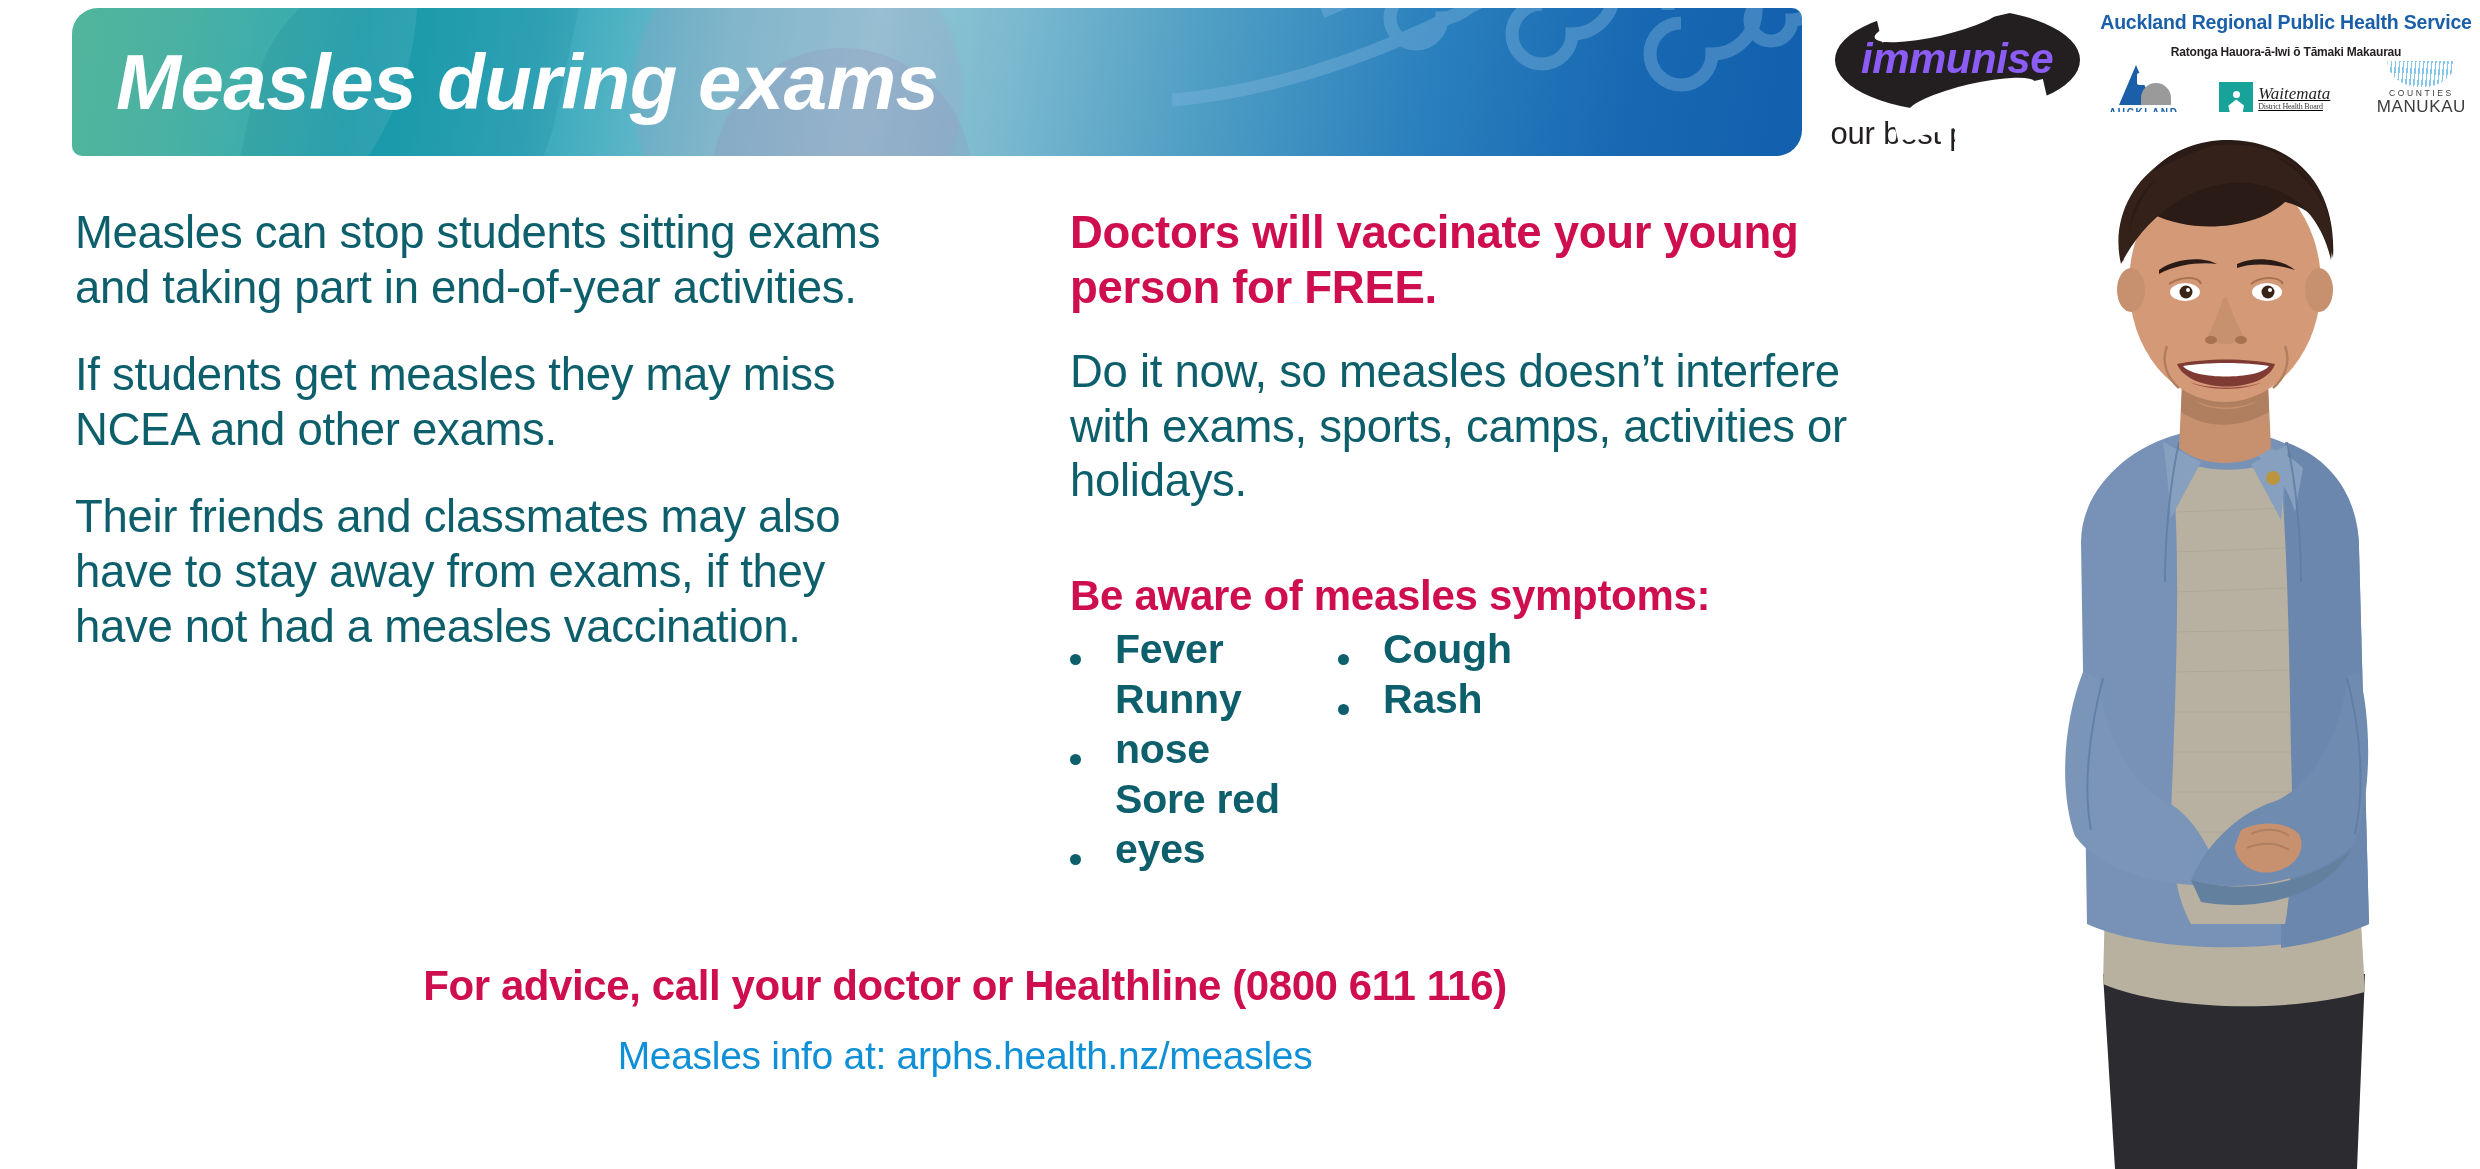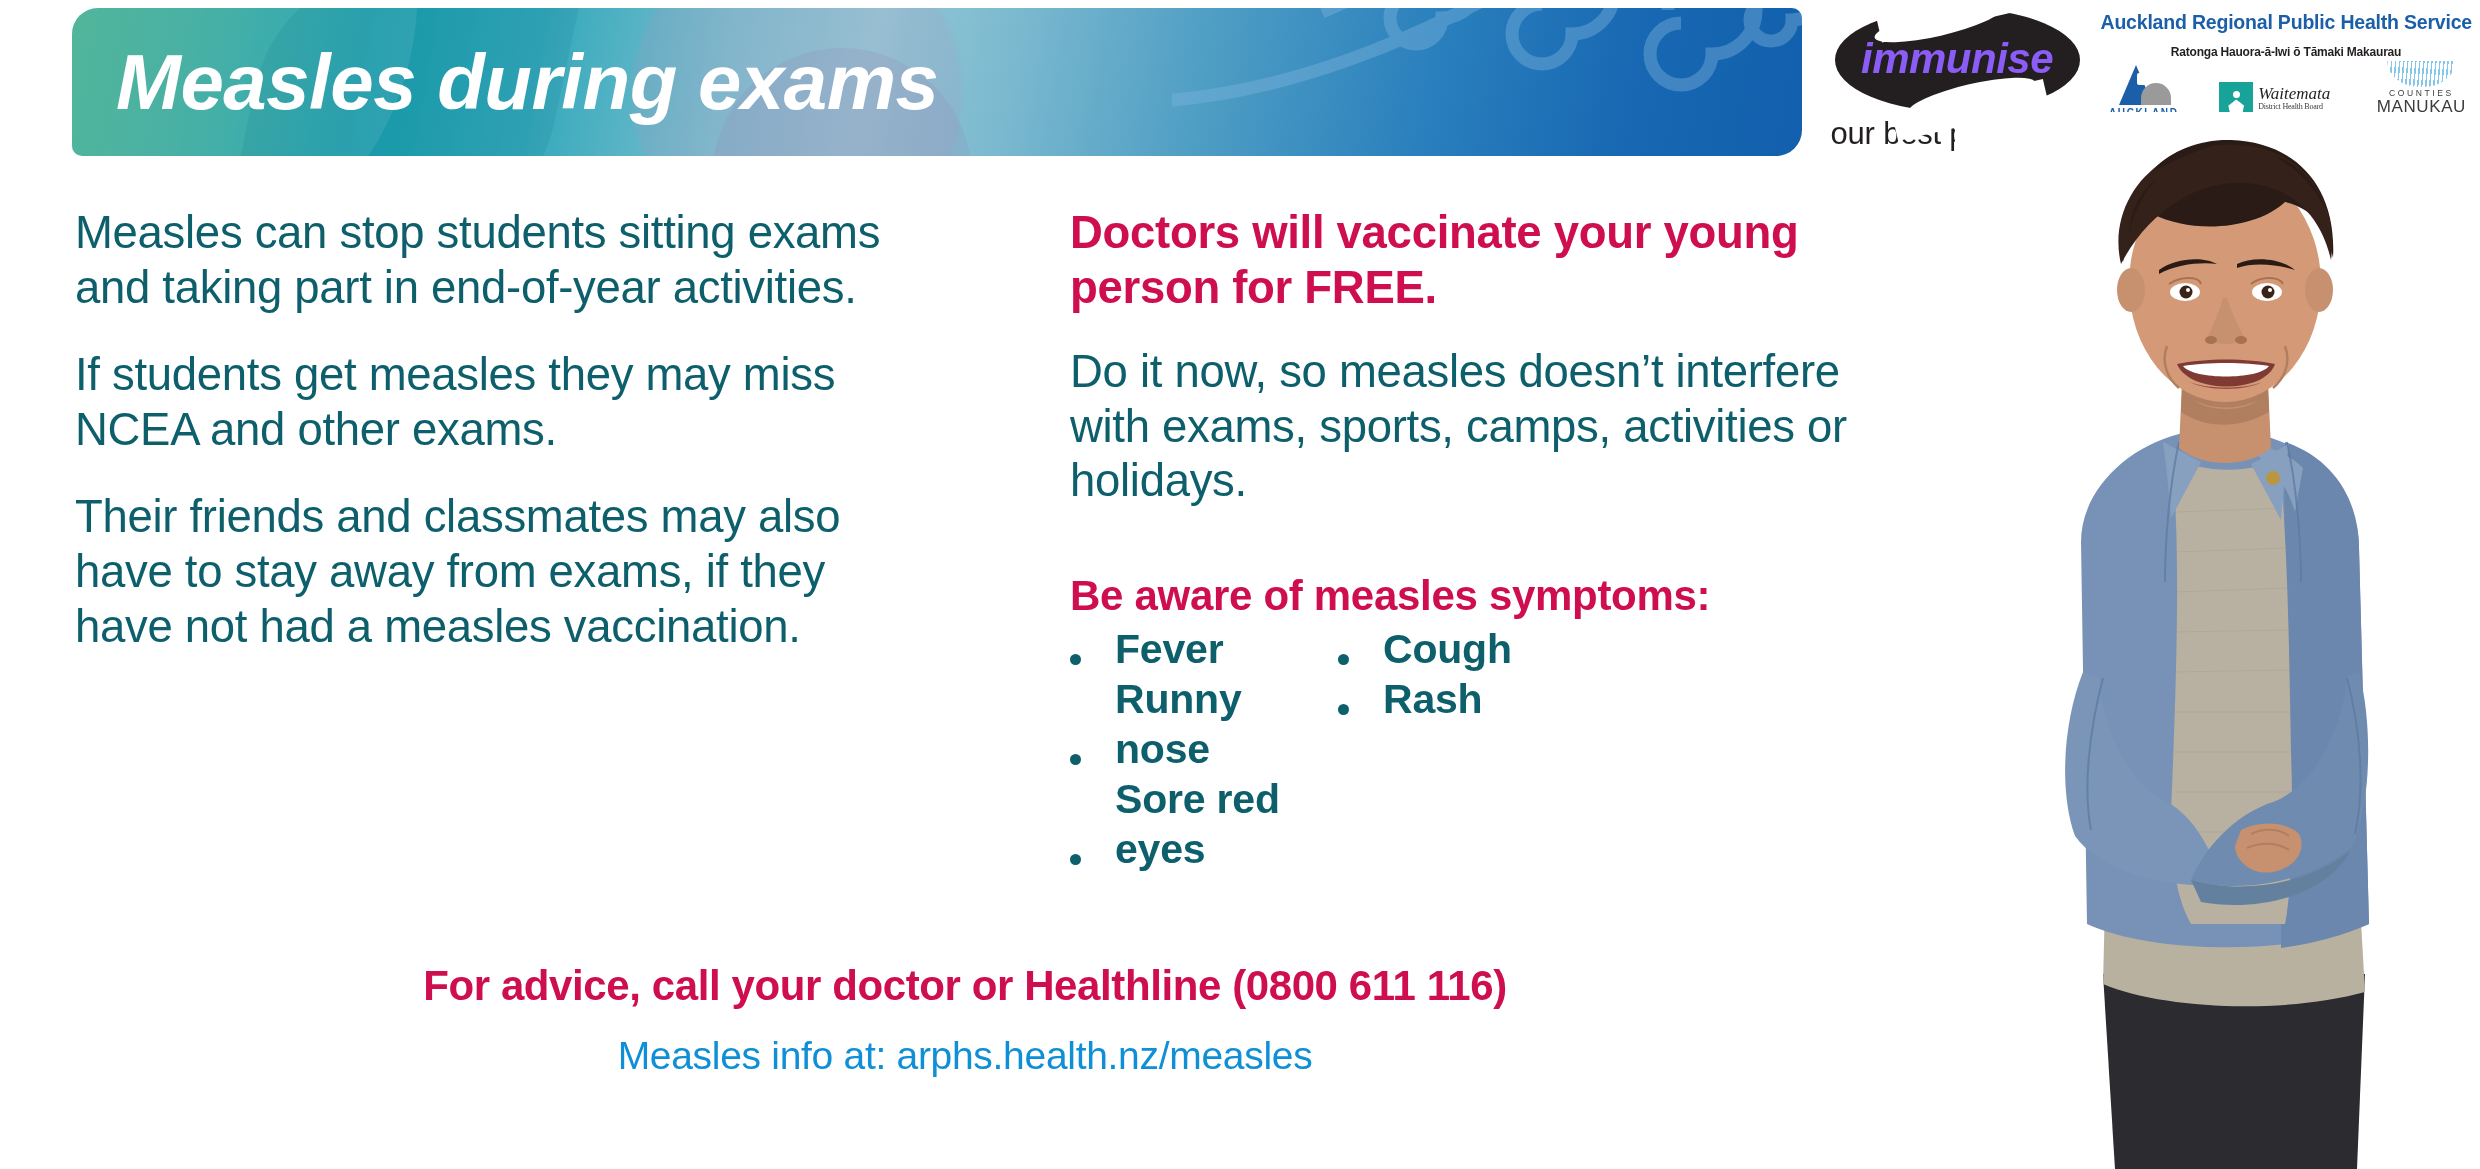--- a/index.html
+++ b/index.html
@@ -160,21 +160,21 @@
   }
 
   .arphs-logo {
     position: absolute;
     left: 2100px;
     top: 12px;
     width: 372px;
     height: 158px;
   }
   .arphs-title {
-    text-align: right;
+    text-align: center;
     color: #1a5fa8;
     font-weight: bold;
     font-size: 19.5px;
     letter-spacing: -0.2px;
     line-height: 1.1;
   }
   .arphs-sub {
     text-align: center;
     color: #231f20;
     font-weight: bold;
@@ -232,21 +232,21 @@
     width: 16px; height: 30px;
   }
   .dhb-wai-head { width: 7px; height: 7px; background: #ffffff; border-radius: 50%; margin: 0 auto; }
   .dhb-wai-body {
     width: 16px; height: 21px;
     background: #ffffff;
     border-radius: 0 0 50% 50% / 0 0 70% 70%;
     margin-top: 1px;
     clip-path: polygon(50% 0, 100% 30%, 78% 100%, 22% 100%, 0 30%);
   }
-  .dhb-wai-txt { display: flex; flex-direction: column; }
+  .dhb-wai-txt { display: flex; flex-direction: column; text-decoration: underline; }
   .dhb-wai-name { font-family: "Liberation Serif", serif; font-style: italic; font-size: 17px; color: #231f20; line-height: 1; }
   .dhb-wai-sub { font-family: "Liberation Serif", serif; font-size: 8px; color: #3c3c3c; letter-spacing: -0.2px; }
   .dhb-wai-care { font-size: 7.5px; font-weight: bold; color: #231f20; margin-top: 7px; letter-spacing: -0.1px; }
   
   .dhb-cm { align-items: center; }
   .dhb-cm-fan {
     width: 68px; height: 26px;
     background:
       repeating-linear-gradient(95deg, #7fc4e8 0 1.5px, transparent 1.5px 4px);
     clip-path: ellipse(50% 100% at 50% 0%);

